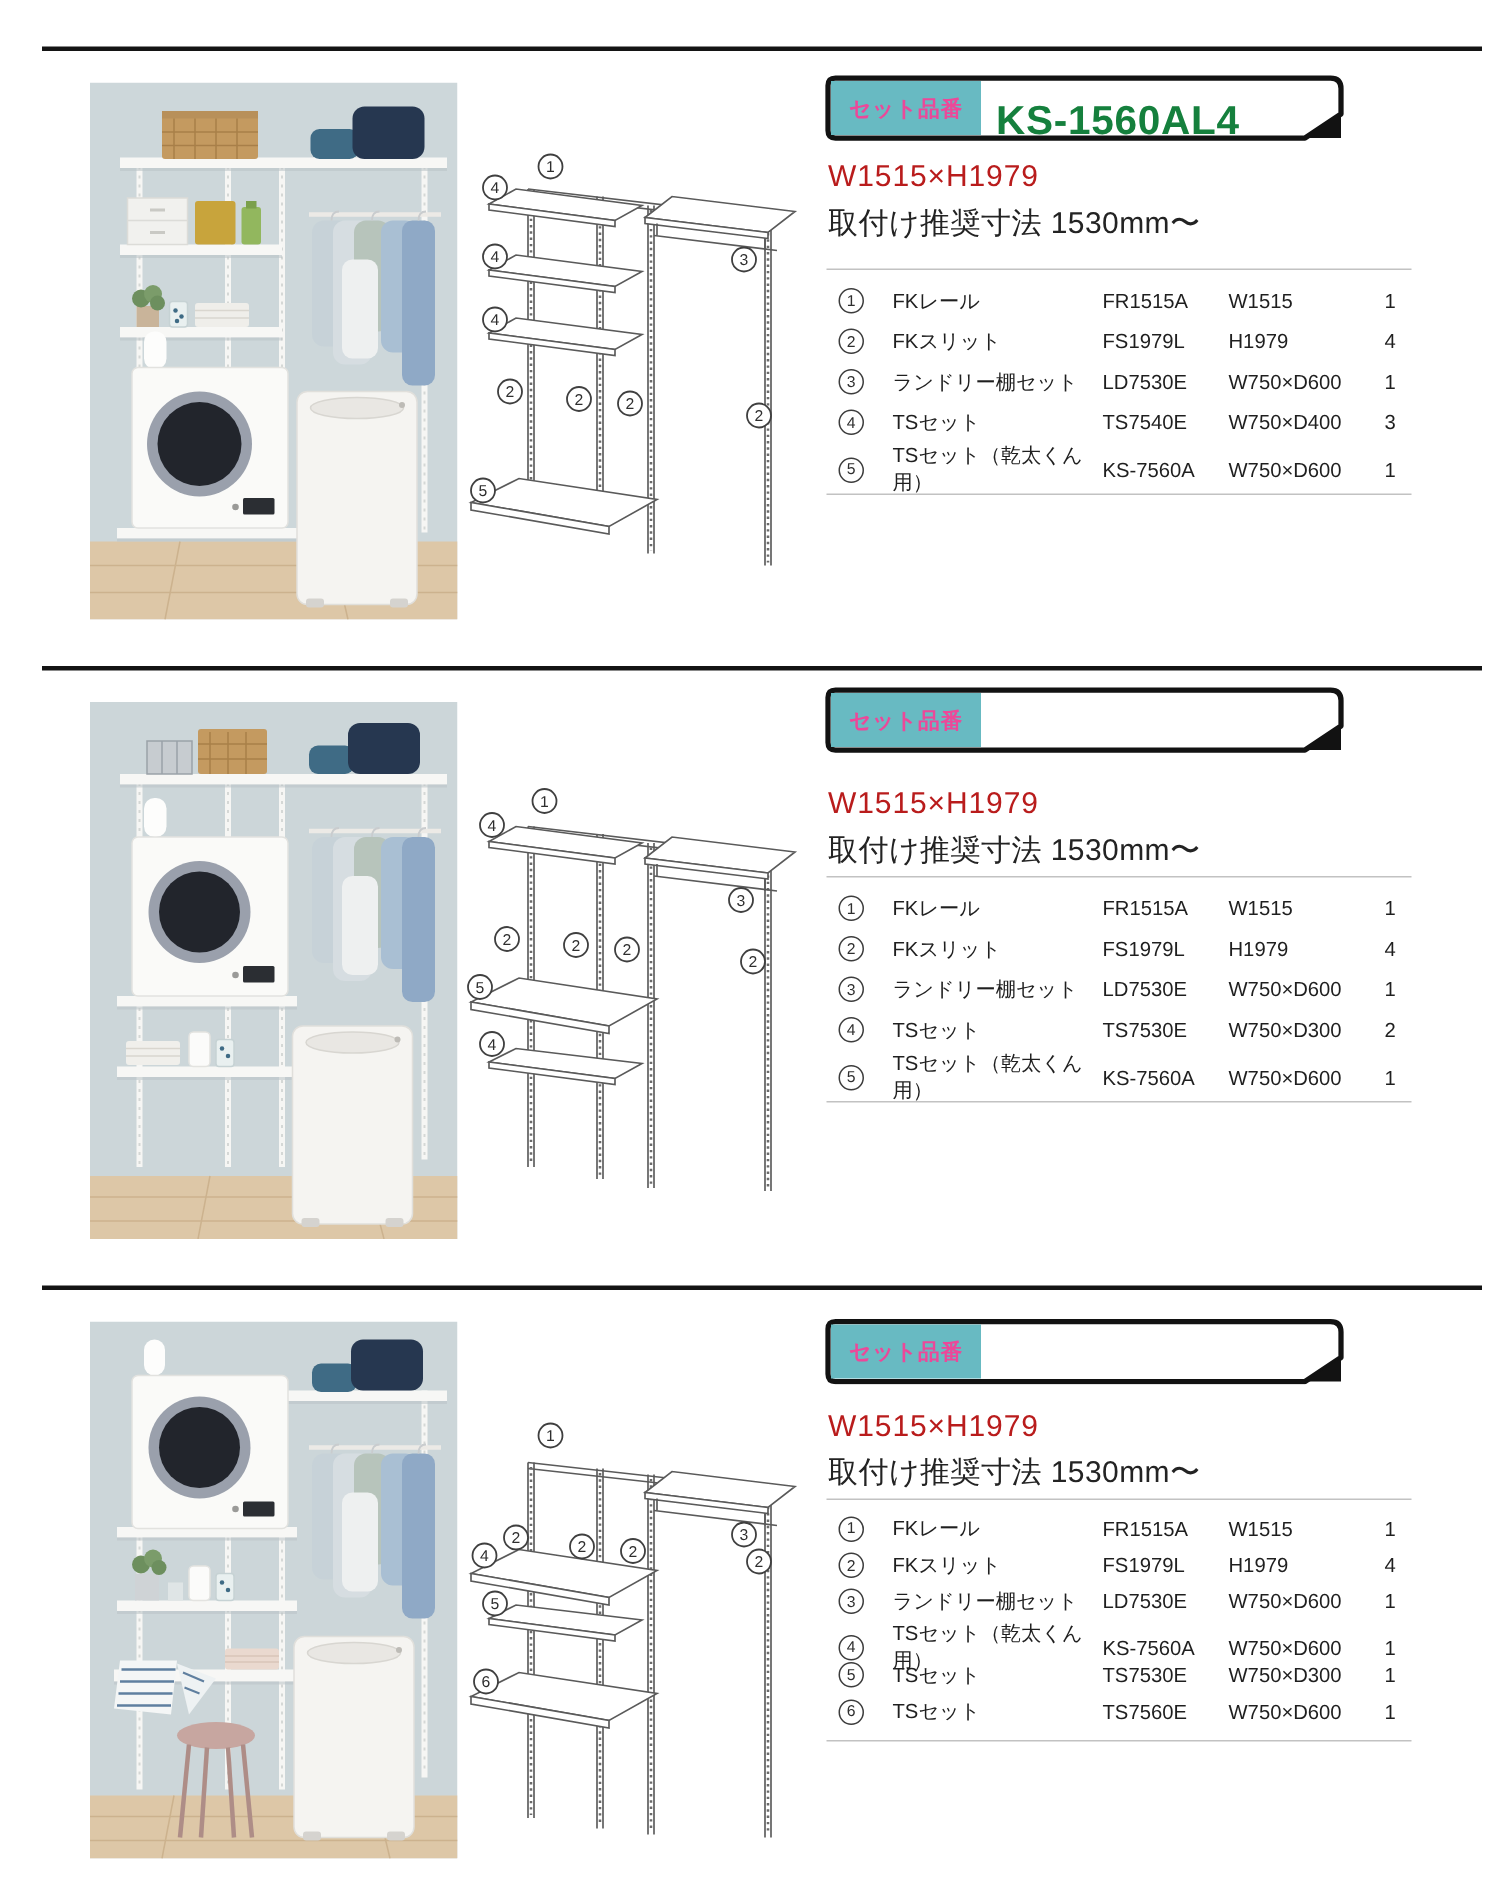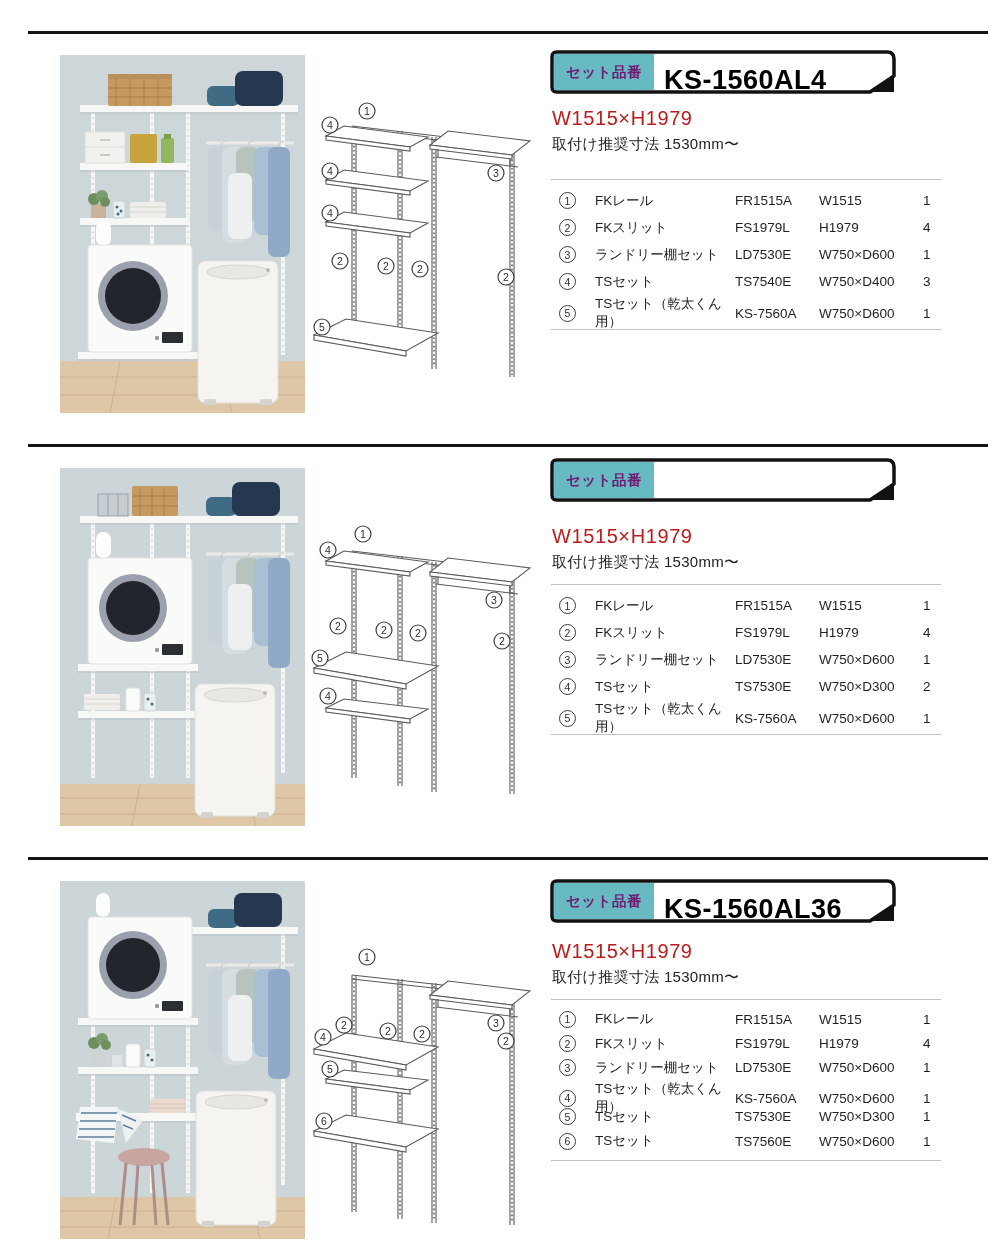--- a/index.html
+++ b/index.html
@@ -17,27 +17,27 @@
   .diagram{position:absolute;left:310px;width:230px;height:302px;display:block;}
   #s1 .diagram{top:50px}
   #s2 .diagram{top:52px}
   #s3 .diagram{top:70px}
   .info{position:absolute;left:550px;top:0;width:398px;height:100%;}
   .badge{position:absolute;left:0;width:346px;height:44px;}
   #s1 .badge{top:19px}
   #s2 .badge{top:14px}
   #s3 .badge{top:22px}
   .badge svg{position:absolute;left:0;top:0;width:346px;height:44px;}
-  .badge-label{position:absolute;left:4px;top:4px;width:100px;height:36px;display:flex;align-items:center;justify-content:center;font-size:14.5px;font-weight:600;color:#701a75;letter-spacing:.5px;}
-  .badge-code{position:absolute;left:114px;top:2px;right:44px;height:56px;display:flex;align-items:center;font-size:27px;font-weight:700;letter-spacing:.5px;color:#000000;}
+  .badge-label{position:absolute;left:4px;top:4px;width:100px;height:36px;display:flex;align-items:center;justify-content:center;font-size:14.5px;font-weight:600;color:#ec4899;letter-spacing:.5px;}
+  .badge-code{position:absolute;left:114px;top:2px;right:44px;height:56px;display:flex;align-items:center;font-size:27px;font-weight:700;letter-spacing:.5px;color:#15803d;}
   .size-text{position:absolute;left:2px;font-size:20px;font-weight:500;letter-spacing:.6px;color:#b91c1c;}
   #s1 .size-text{top:76px}
   #s2 .size-text{top:81px}
   #s3 .size-text{top:83px}
-  .install-note{position:absolute;left:2px;font-size:15px;color:#232323;letter-spacing:.3px;}
+  .install-note{position:absolute;left:2px;font-size:20px;color:#232323;letter-spacing:.3px;}
   #s1 .install-note{top:104px}
   #s2 .install-note{top:109px}
   #s3 .install-note{top:111px}
   .parts-table{position:absolute;left:1px;width:390px;border-top:1px solid #c2c2c2;border-bottom:1px solid #c2c2c2;padding:7px 0;}
   #s1 .parts-table{top:148px}
   #s2 .parts-table{top:140px}
   #s3 .parts-table{top:142px}
   .part-row{display:grid;grid-template-columns:36px 140px 84px 104px 26px;align-items:center;height:27px;font-size:13.5px;color:#1f1f1f;padding-left:8px;}
   #s3 .part-row{height:24.4px;}
   .num-circle{width:17px;height:17px;border:1.2px solid #3c3c3c;border-radius:50%;box-sizing:border-box;display:flex;align-items:center;justify-content:center;font-size:10.5px;color:#2e2e2e;}
@@ -615,21 +615,20 @@
   </svg>
 
   <div class="info">
     <div class="badge">
       <svg viewBox="0 0 346 44">
         <path d="M7,2 H337 Q344,2 344,9 V26 L320,42 H7 Q2,42 2,37 V7 Q2,2 7,2 Z" fill="#ffffff" stroke="#121212" stroke-width="3.5" stroke-linejoin="round"></path>
         <polygon points="320,42 344,26 344,42" fill="#121212"></polygon>
         <rect x="4" y="4" width="100" height="36" fill="#68bac2"></rect>
       </svg>
       <span class="badge-label">セット品番</span>
-      <span class="badge-code">KS-1560AL36</span>
     </div>
     <div class="size-text">W1515×H1979</div>
     <div class="install-note">取付け推奨寸法 1530mm〜</div>
     <div class="parts-table">
 
         <div class="part-row">
           <span class="num-circle">1</span>
           <span class="c-name">FKレール</span>
           <span class="c-code">FR1515A</span>
           <span class="c-size">W1515</span>

